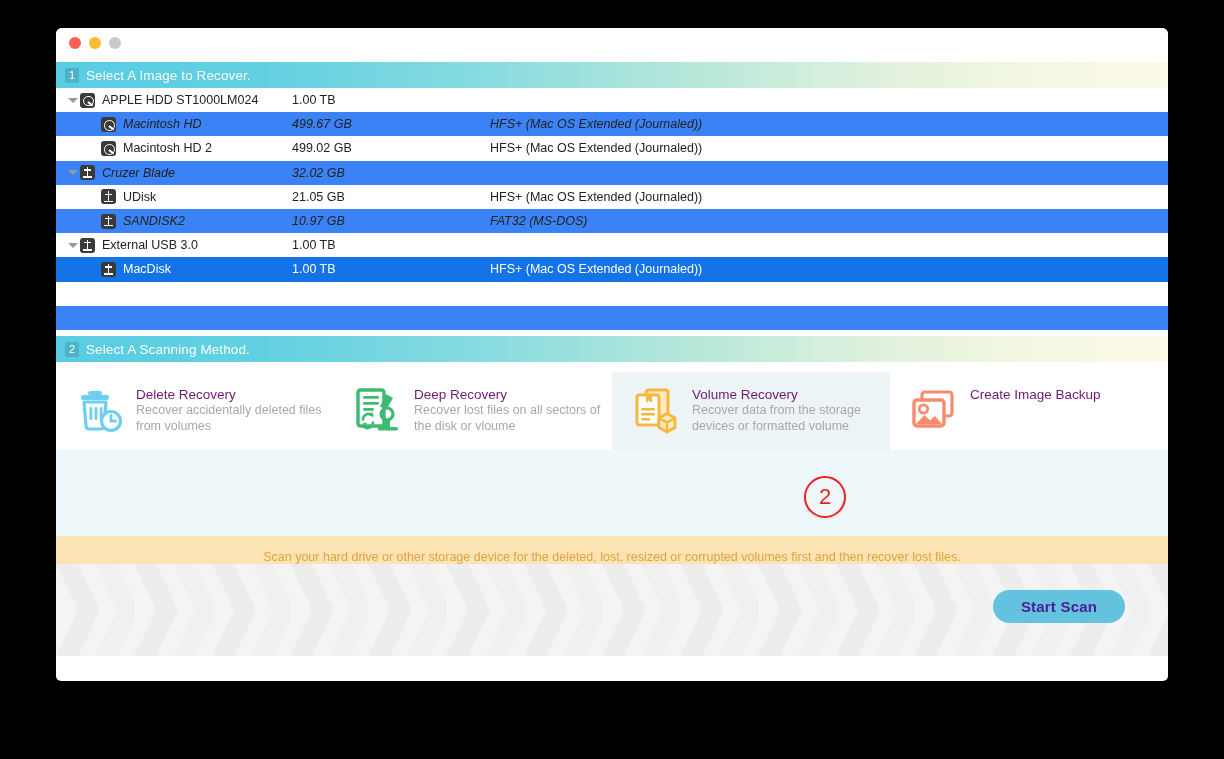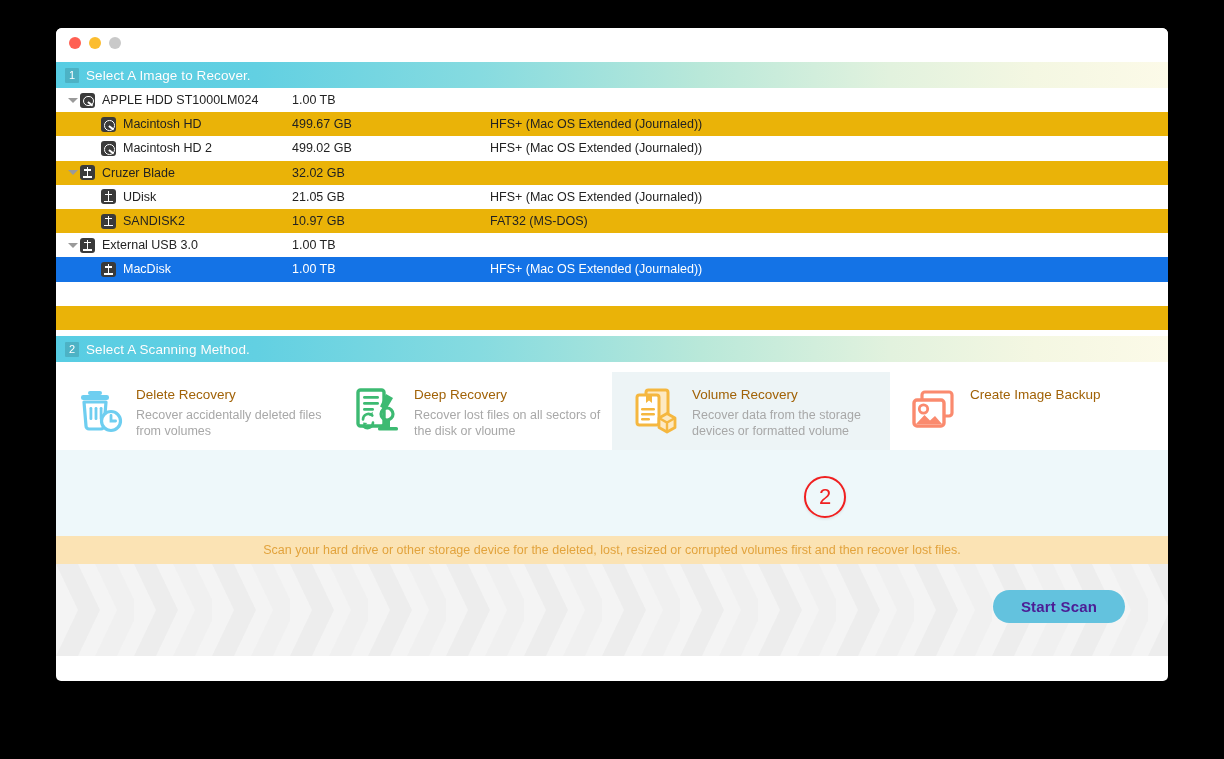--- a/index.html
+++ b/index.html
@@ -84,21 +84,21 @@
     position: relative;
   }
   .drive-row {
     height: 24.2px;
     display: flex;
     align-items: center;
     font-size: 12.5px;
     color: #222222;
     position: relative;
   }
-  .drive-row.alt { background: #eab308; }
+  .drive-row.alt { background: #3b82f6; font-style: italic; }
   .drive-row.selected { background: #1473e6; color: #ffffff; }
 
   .disclosure {
     width: 14px;
     margin-left: 10px;
     flex: 0 0 auto;
     display: flex;
     align-items: center;
     justify-content: center;
   }
@@ -200,41 +200,40 @@
   .method-card.active { background: #edf4f6; }
   .method-icon {
     width: 48px; height: 48px;
     flex: 0 0 auto;
     margin-right: 12px;
     margin-top: 2px;
   }
   .method-text { padding-top: 3px; }
   .method-title {
     font-size: 13.5px;
-    color: #a16207;
-    margin-bottom: 5px;
+    color: #701a75;
   }
   .method-desc {
     font-size: 12.5px;
     color: #a8a8a8;
     line-height: 16px;
     max-width: 190px;
   }
 
   .methods-filler {
     background: #eef8fa;
     height: 86px;
   }
 
   
   .notice-bar {
     background: #fbe3b4;
     height: 28px;
     display: flex;
-    align-items: center;
+    align-items: flex-end;
     justify-content: center;
   }
   .notice-text {
     color: #e2a33d;
     font-size: 12.5px;
   }
 
   
   .footer {
     height: 92px;

